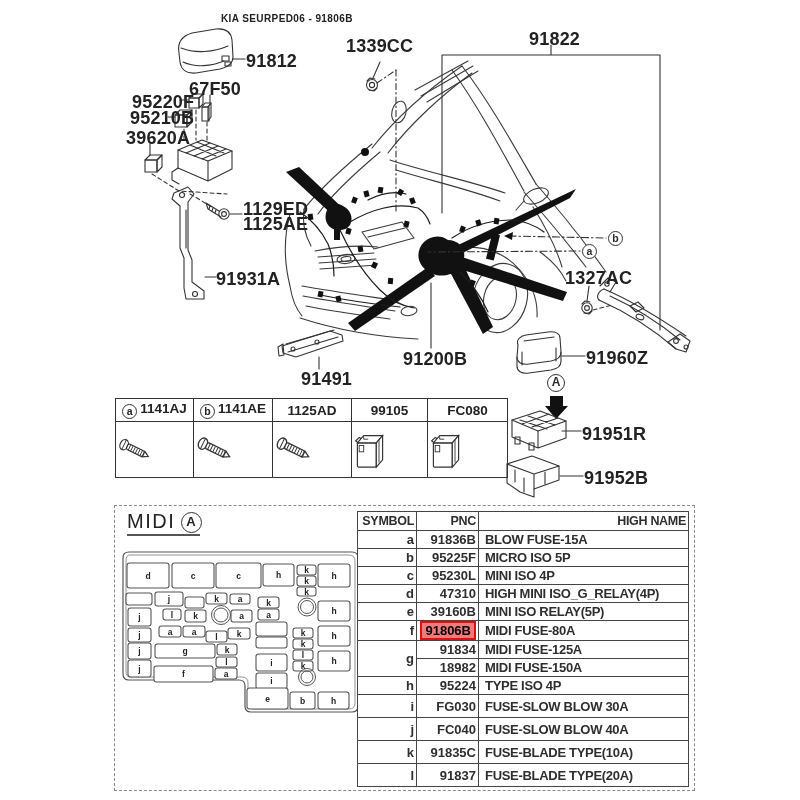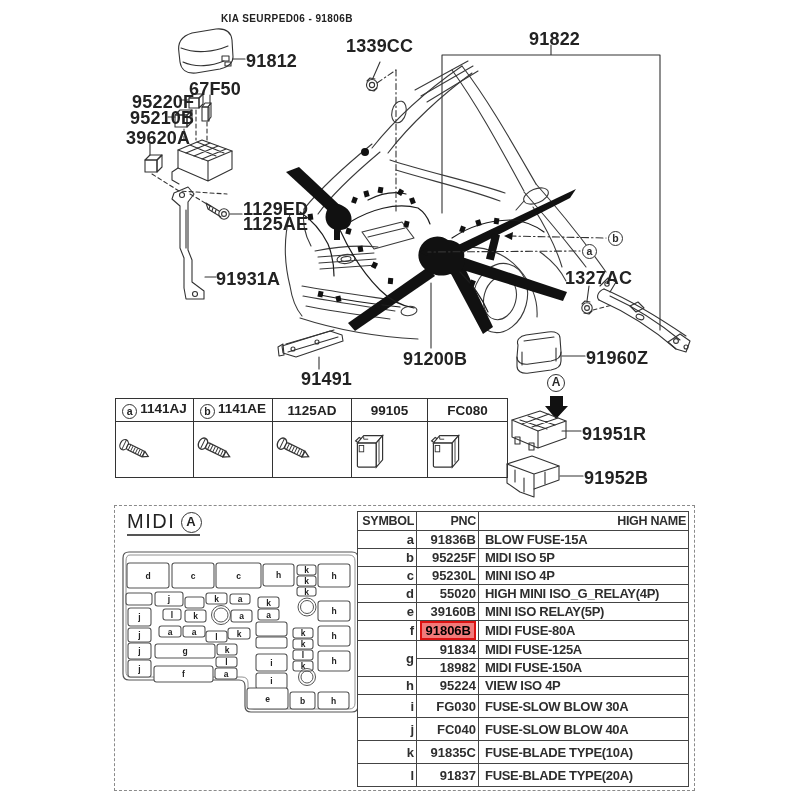--- a/index.html
+++ b/index.html
@@ -463,30 +463,30 @@
       <th>HIGH NAME</th>
     </tr>
     <tr class="sm">
           <td>a</td>
           <td>91836B</td>
           <td class="nm">BLOW FUSE-15A</td>
         </tr>
     <tr class="sm">
           <td>b</td>
           <td>95225F</td>
-          <td class="nm">MIDI ISO 5P</td>
+          <td class="nm">MICRO ISO 5P</td>
         </tr>
     <tr class="sm">
           <td>c</td>
           <td>95230L</td>
           <td class="nm">MINI ISO 4P</td>
         </tr>
     <tr class="sm">
           <td>d</td>
-          <td>55020</td>
+          <td>47310</td>
           <td class="nm">HIGH MINI ISO_G_RELAY(4P)</td>
         </tr>
     <tr class="sm">
           <td>e</td>
           <td>39160B</td>
           <td class="nm">MINI ISO RELAY(5P)</td>
         </tr>
     <tr class="sm">
           <td>f</td>
           <td><span class="hl">91806B</span></td>
@@ -497,21 +497,21 @@
           <td>91834</td>
           <td class="nm">MIDI FUSE-125A</td>
         </tr>
     <tr class="sm">
           <td>18982</td>
           <td class="nm">MIDI FUSE-150A</td>
         </tr>
     <tr class="sm">
           <td>h</td>
           <td>95224</td>
-          <td class="nm">VIEW ISO 4P</td>
+          <td class="nm">TYPE ISO 4P</td>
         </tr>
     <tr class="tl">
           <td>i</td>
           <td>FG030</td>
           <td class="nm">FUSE-SLOW BLOW 30A</td>
         </tr>
     <tr class="tl">
           <td>j</td>
           <td>FC040</td>
           <td class="nm">FUSE-SLOW BLOW 40A</td>

